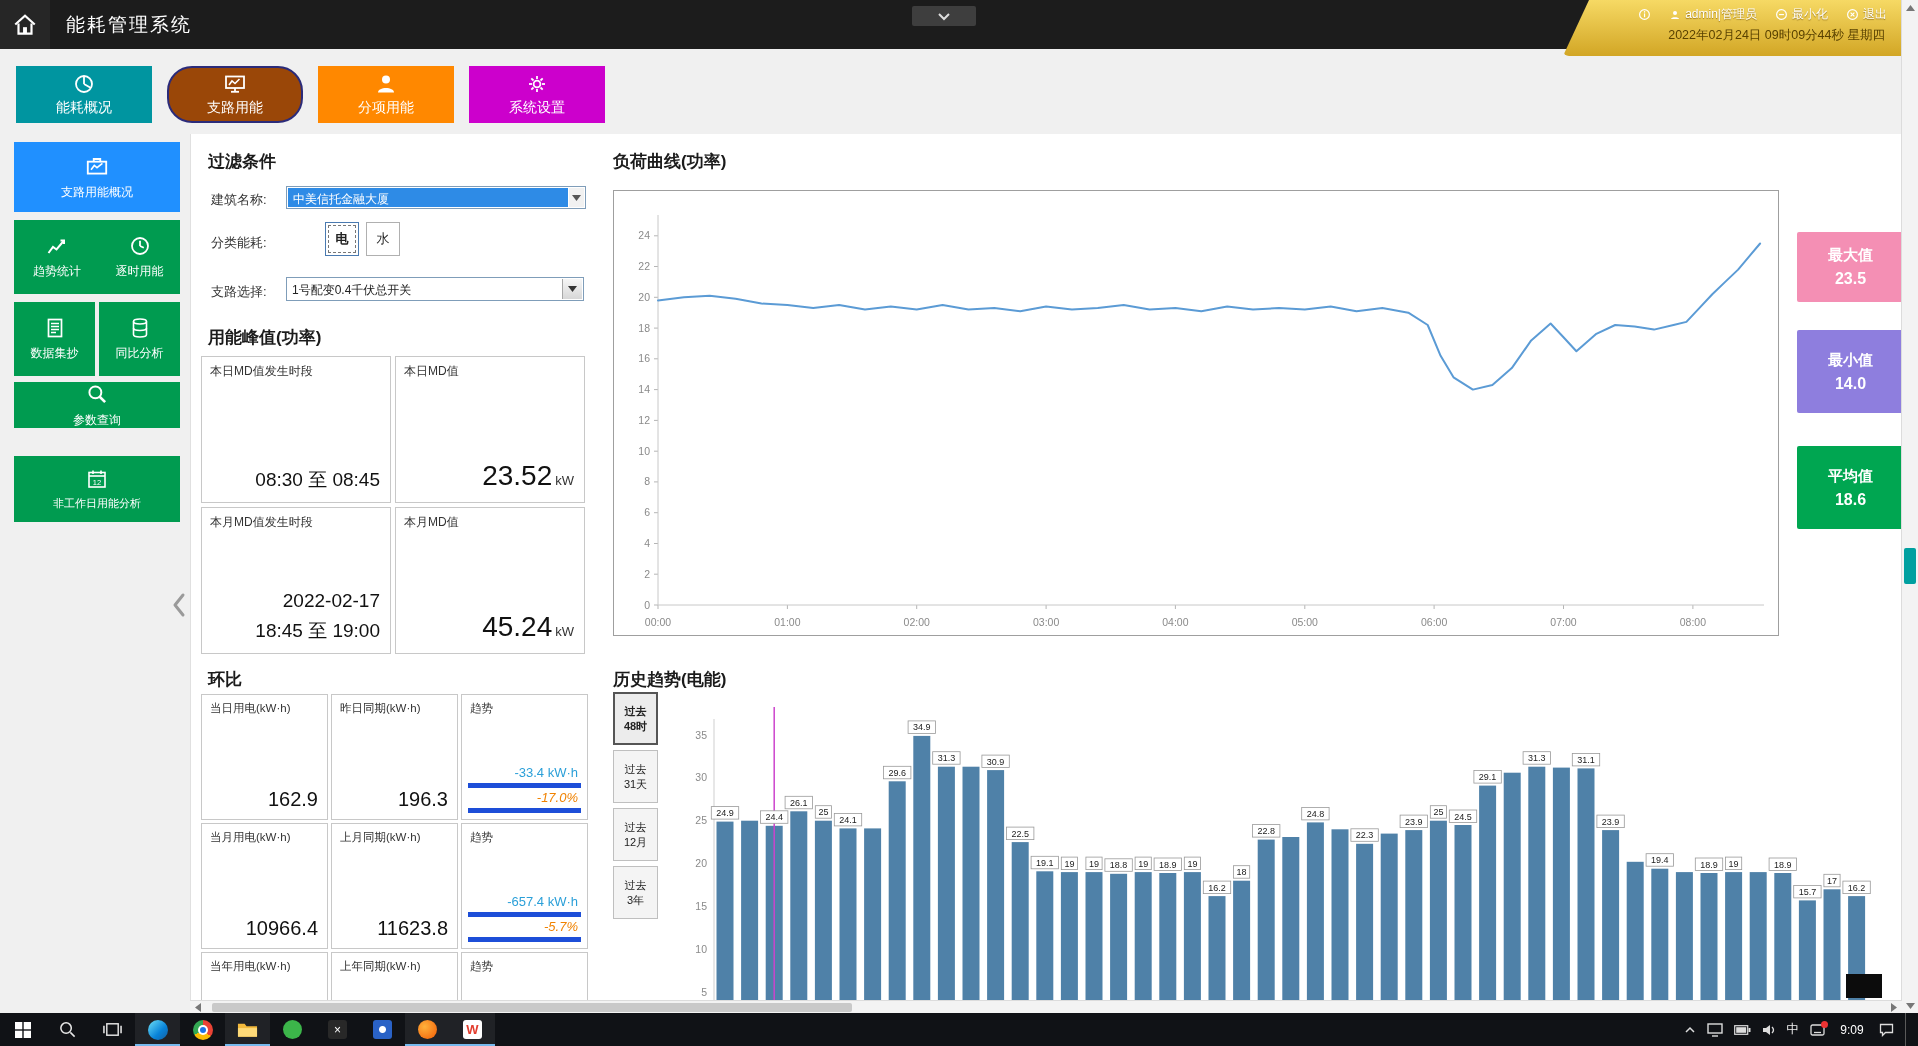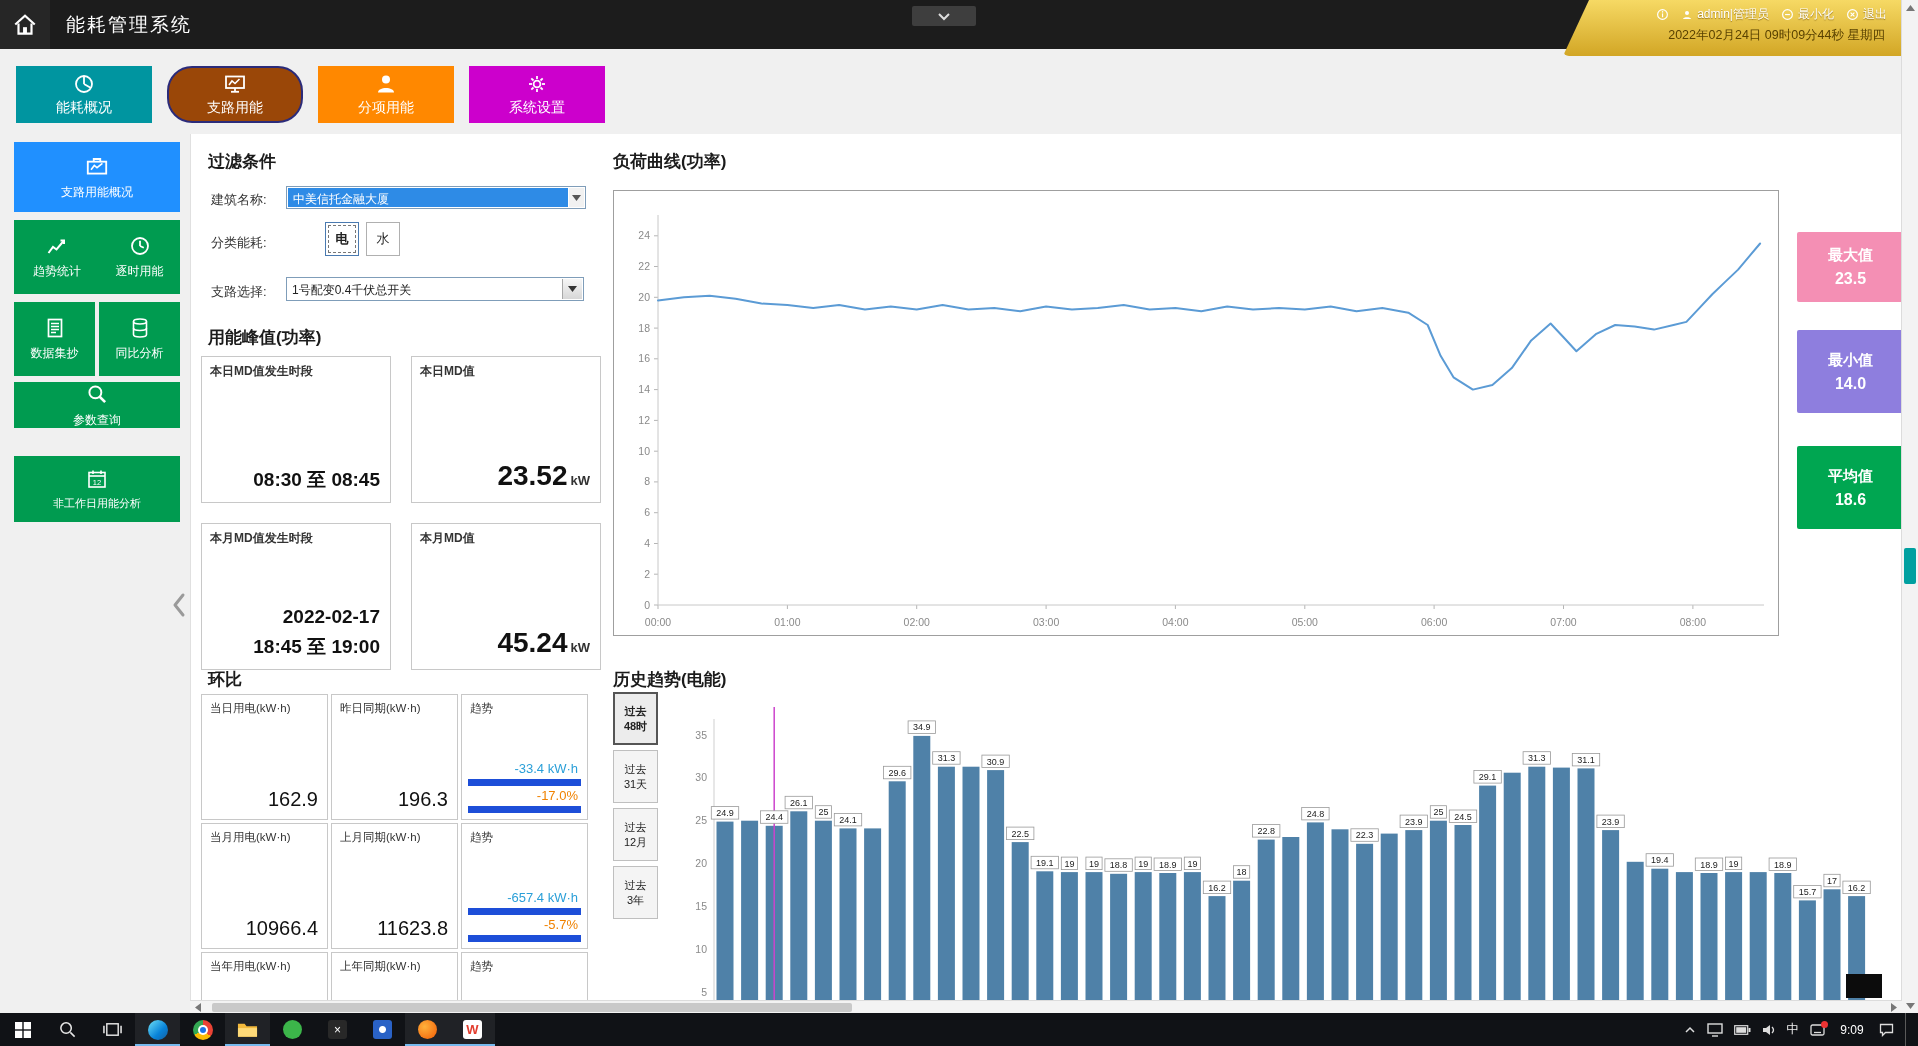--- a/index.html
+++ b/index.html
@@ -13,21 +13,21 @@
   .home-btn { position:absolute; left:0; top:0; width:50px; height:49px; background:#262626;
     display:flex; align-items:center; justify-content:center; cursor:pointer; }
   .app-title { position:absolute; left:66px; top:0; height:49px; line-height:49px;
     color:#fff; font-size:19px; letter-spacing:2px; }
   .top-dd { position:absolute; left:912px; top:6px; width:64px; height:20px; background:#3e3e3e;
     border-radius:2px; display:flex; align-items:center; justify-content:center; cursor:pointer; }
   .gold { position:absolute; right:17px; top:0; width:338px; height:56px;
     background:linear-gradient(180deg,#f6d964,#d2a625);
     clip-path:polygon(26px 0, 100% 0, 100% 100%, 0 100%);
     border-bottom-left-radius:6px; }
-  .gold-r1 { display:flex; justify-content:flex-end; align-items:center; gap:12px;
+  .gold-r1 { display:flex; justify-content:flex-end; align-items:center; gap:18px;
     padding:6px 14px 0 40px; color:#fff; font-size:12px;
     text-shadow:0 1px 1px rgba(110,75,0,.65); }
   .gitem { display:inline-flex; align-items:center; gap:4px; cursor:pointer; }
   .gold-r2 { margin-top:4px; padding-right:16px; text-align:right;
     color:#5a4200; font-size:12.5px; }
   
   .tabrow { position:absolute; left:16px; top:66px; display:flex; gap:15px; }
   .tab { width:136px; height:57px; color:#fff; display:flex; flex-direction:column;
     align-items:center; justify-content:center; gap:3px; font-size:14px;
     border:2px solid transparent; cursor:pointer; }
@@ -57,36 +57,36 @@
     display:flex; align-items:center; justify-content:center; font-size:13px; color:#222; cursor:pointer; }
   .ebtn.esel { border:1px solid #4a7ab0; outline:1px dashed #777; outline-offset:-4px; font-weight:bold; }
   .combo-classic { position:absolute; left:95px; top:143px; width:298px; height:24px;
     border:1px solid #7f9db9; background:#fff; cursor:pointer; }
   .cc-text { position:absolute; left:5px; top:4px; font-size:12px; color:#222; white-space:nowrap; }
   .cc-arrow { position:absolute; right:1px; top:1px; bottom:1px; width:20px;
     background:linear-gradient(#f6f6f6,#d7d7d7); border-left:1px solid #a8a8a8;
     display:flex; align-items:center; justify-content:center; }
   
   .peak-grid { position:absolute; left:10px; top:222px; display:grid;
-    grid-template-columns:190px 190px; grid-auto-rows:147px; gap:20px;font-weight:bold; }
+    grid-template-columns:190px 190px; grid-auto-rows:147px; gap:4px; }
   .pcard, .hcard { position:relative; border:1px solid #c8c8c8; background:#fff; }
   .clab { position:absolute; top:6px; left:8px; font-size:12px; color:#333; }
   .plines { position:absolute; right:10px; bottom:8px; text-align:right;
     font-size:19px; color:#111; line-height:1.55; }
   .pbig { position:absolute; right:10px; bottom:10px; font-size:28px; color:#111; }
   .pbig .unit { font-size:13px; color:#333; margin-left:3px; }
   .huanbi-grid { position:absolute; left:10px; top:560px; display:grid;
     grid-template-columns:127px 127px 127px; grid-auto-rows:126px; gap:3px;
     height:306px; overflow:hidden; }
   .hcard .clab { font-size:11.5px; }
   .cval { position:absolute; right:9px; bottom:8px; font-size:20px; color:#111; }
   .tvals { position:absolute; left:6px; right:6px; bottom:6px; }
-  .tv { text-align:right; padding:2px 3px 3px; border-bottom:7px solid #1d4ed8; font-size:13px; }
+  .tv { text-align:right; padding:2px 3px 3px; border-bottom:5px solid #1d4ed8; font-size:13px; }
   .tv-delta { color:#2a9fd8; }
-  .tv-pct { color:#f08200; }
+  .tv-pct { color:#f08200;font-style:italic; }
   
   .chartbox { position:absolute; left:422px; top:56px; width:1166px; height:446px;
     border:1px solid #9f9f9f; background:#fff; }
   .stat { position:absolute; left:1606px; width:107px; color:#fff; text-align:center;
     border-radius:2px; display:flex; flex-direction:column; justify-content:center; gap:5px; }
   .stat .sl { font-size:15px; font-weight:bold; }
   .stat .sv { font-size:16px; font-weight:bold; }
   
   .rng { position:absolute; left:422px; width:45px; height:53px; background:#f4f4f4;
     border:1px solid #bfbfbf; font-size:11px; color:#222; display:flex; flex-direction:column;

